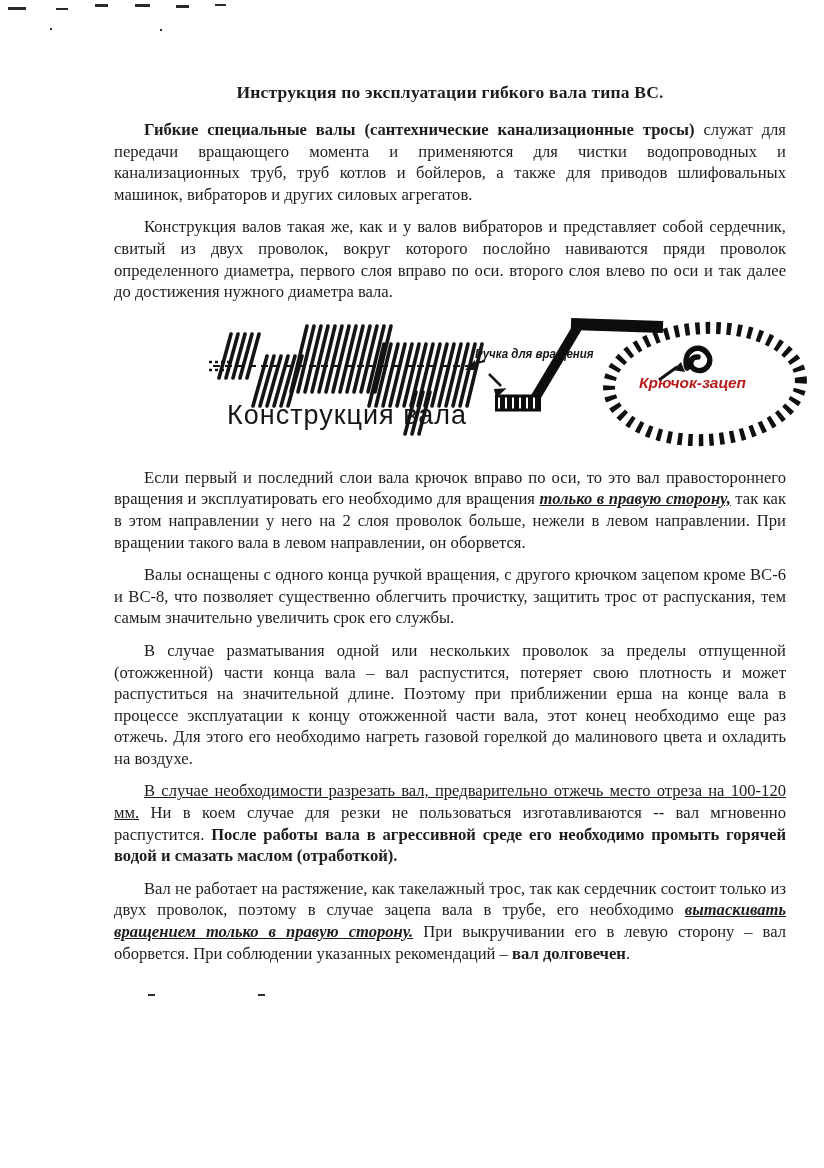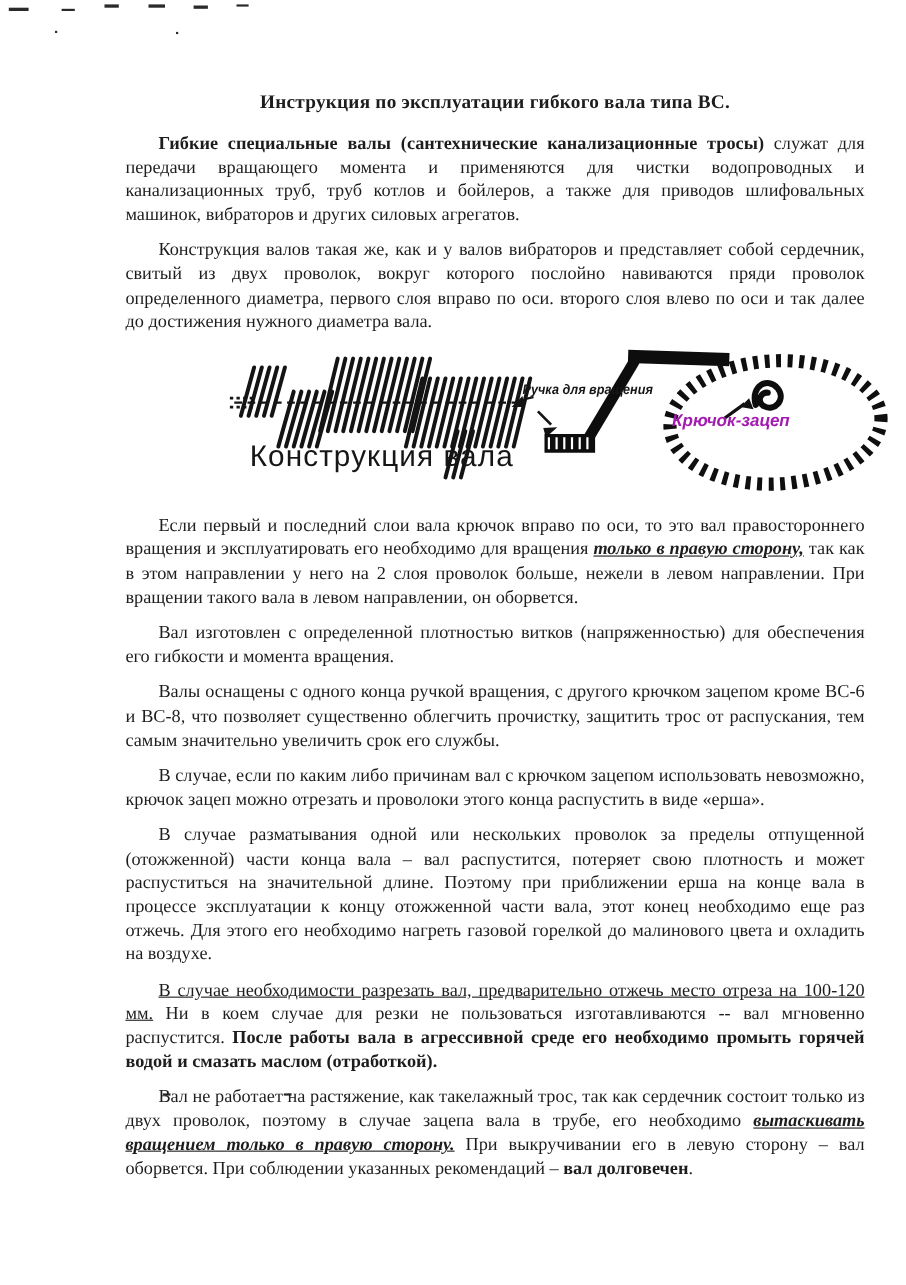--- a/index.html
+++ b/index.html
@@ -37,23 +37,23 @@
     font-size:27px;color:#161616;letter-spacing:1px;white-space:nowrap;text-align:right;
   }
   .handle-label{
     position:absolute;left:372px;top:34px;width:108px;
     font-family:"Liberation Sans", sans-serif;
     font-size:12.5px;font-weight:bold;font-style:italic;color:#161616;
     transform:scaleX(.92);transform-origin:left top;line-height:13px;
     white-space:nowrap;
   }
   .hook-label{
-    position:absolute;left:508px;top:60px;
+    position:absolute;left:536px;top:60px;
     font-family:"Liberation Sans", sans-serif;
-    font-size:15.5px;font-weight:bold;font-style:italic;color:#a21caf;
+    font-size:15.5px;font-weight:bold;font-style:italic;color:#b91c1c;
     white-space:nowrap;
   }
 </style>
 </head>
 <body>
 
 <div class="page">
 
   <div class="artifact" style="left:8px;top:7px;width:18px;height:3px;"></div>
   <div class="artifact" style="left:56px;top:8px;width:12px;height:2px;"></div>
@@ -114,25 +114,23 @@
         <polygon points="578,48 582,58 570,56" fill="#111"></polygon>
       </svg>
       <div class="shaft-caption">Конструкция вала</div>
       <div class="handle-label">Ручка для вращения</div>
       <div class="hook-label">Крючок-зацеп</div>
     </div>
 
     <p class="para"><span>Если первый и последний слои вала крючок вправо по оси, то это вал правостороннего вращения и эксплуатировать его необходимо для вращения </span><span class="biu">только в правую сторону,</span><span> так как в этом направлении у него на 2 слоя проволок больше, нежели в левом направлении. При вращении такого вала в левом направлении, он оборвется.</span></p>
 
 
-    <p class="para">Вал изготовлен с определенной плотностью витков (напряженностью) для обеспечения его гибкости и момента вращения.</p>
 
     <p class="para">Валы оснащены с одного конца ручкой вращения, с другого крючком зацепом кроме ВС-6 и ВС-8, что позволяет существенно облегчить прочистку, защитить трос от распускания, тем самым значительно увеличить срок его службы.</p>
 
-    <p class="para">В случае, если по каким либо причинам вал с крючком зацепом использовать невозможно, крючок зацеп можно отрезать и проволоки этого конца распустить в виде «ерша».</p>
 
     <p class="para">В случае разматывания одной или нескольких проволок за пределы отпущенной (отожженной) части конца вала – вал распустится, потеряет свою плотность и может распуститься на значительной длине. Поэтому при приближении ерша на конце вала в процессе эксплуатации к концу отожженной части вала, этот конец необходимо еще раз отжечь. Для этого его необходимо нагреть газовой горелкой до малинового цвета и охладить на воздухе.</p>
 
     <p class="para"><span class="u">В случае необходимости разрезать вал, предварительно отжечь место отреза на 100-120 мм.</span><span> Ни в коем случае для резки не пользоваться изготавливаются -- вал мгновенно распустится. </span><span class="b">После работы вала в агрессивной среде его необходимо промыть горячей водой и смазать маслом (отработкой).</span></p>
 
     <p class="para"><span>Вал не работает на растяжение, как такелажный трос, так как сердечник состоит только из двух проволок, поэтому в случае зацепа вала в трубе, его необходимо </span><span class="biu">вытаскивать вращением только в правую сторону.</span><span> При выкручивании его в левую сторону – вал оборвется. При соблюдении указанных рекомендаций – </span><span class="b">вал долговечен</span><span>.</span></p>
 
   </div>
 </div>
 

